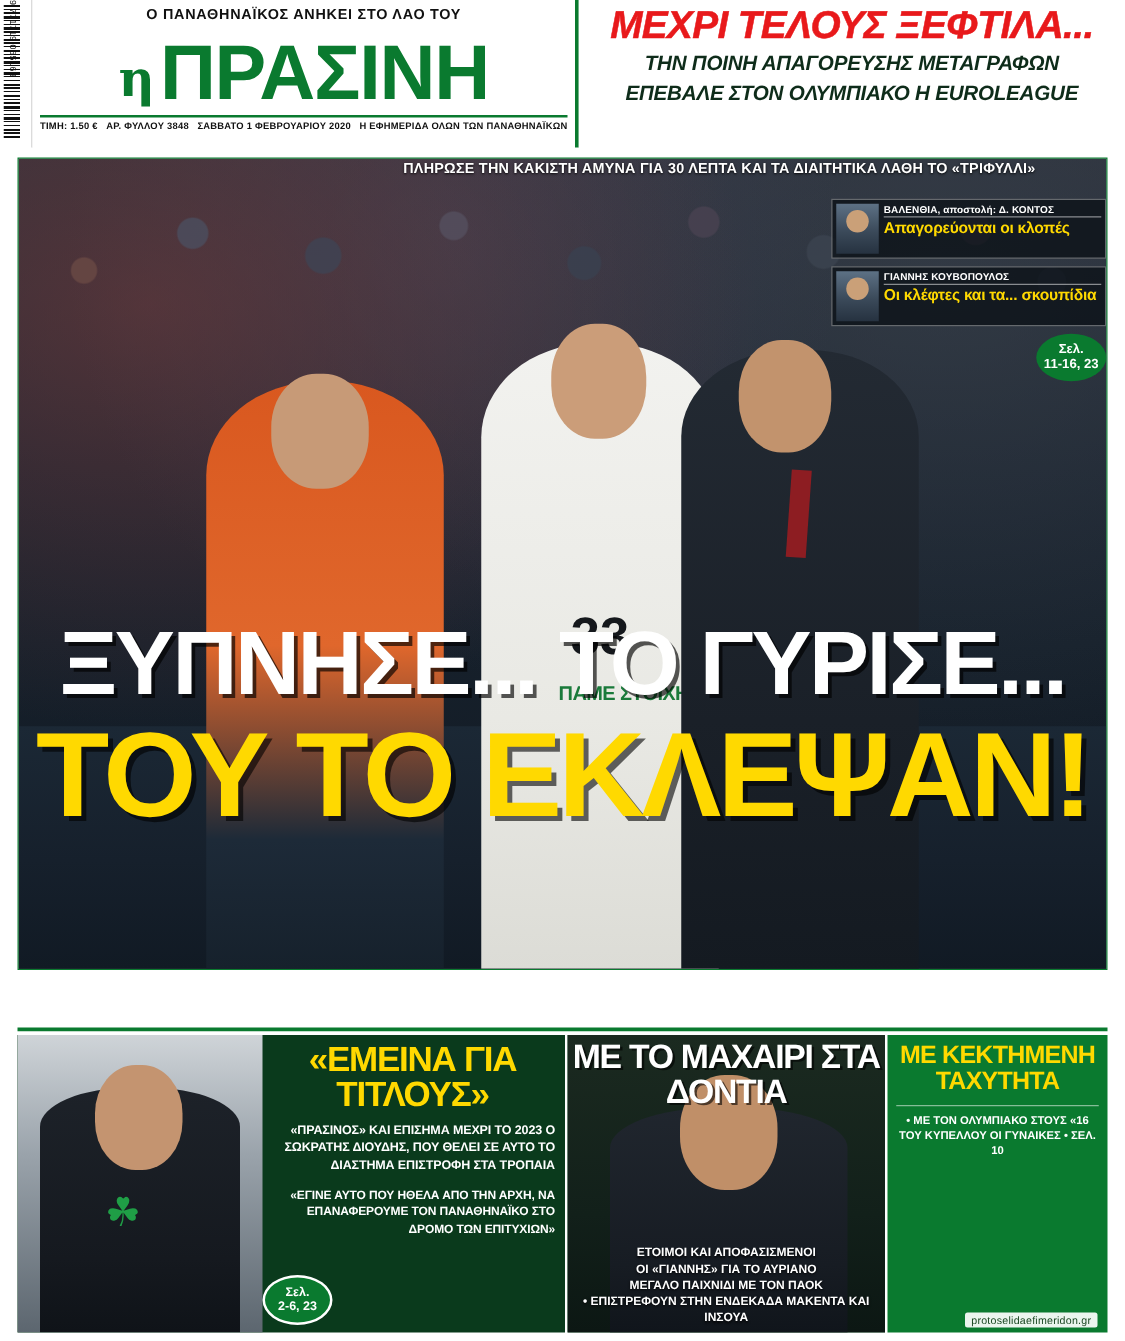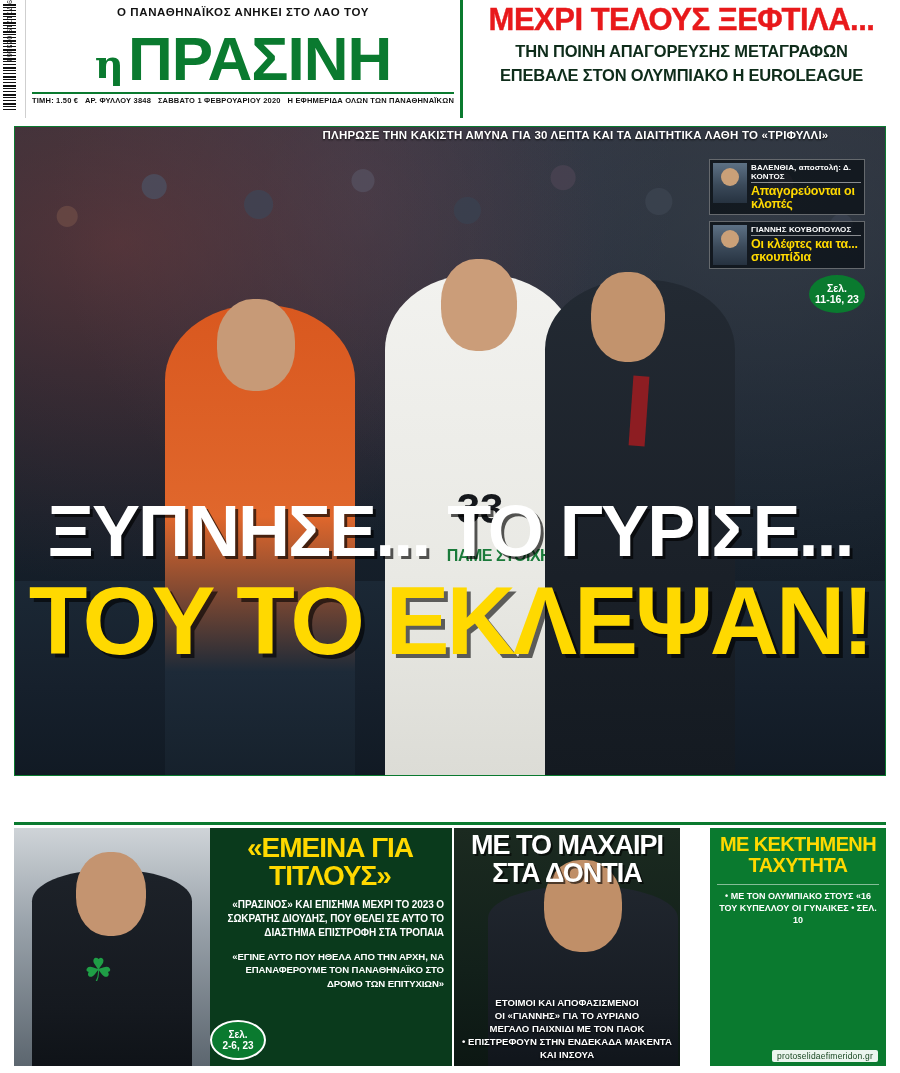--- a/index.html
+++ b/index.html
@@ -82,20 +82,21 @@
     letter-spacing: .2px;
   }
 
   
   .top-banner {
     position: absolute; left: 463px; top: 0;
     width: 437px; height: 118px;
     background: #ffffff;
     padding: 4px 8px 0 8px;
     text-align: center;
+    font-style: italic;
   }
   .tb-red {
     color: #e8191b; font-size: 31px; font-weight: bold;
     letter-spacing: -.5px; line-height: 1.05;
     -webkit-text-stroke: 0.4px #e8191b;
   }
   .tb-dark {
     color: #0e2c1a; font-size: 16.5px; font-weight: bold;
     line-height: 1.22; margin-top: 4px; letter-spacing: -.2px;
   }
@@ -188,21 +189,21 @@
 
   .photo-kicker {
     position: absolute; left: 255px; top: 2px; right: 4px;
     text-align: center; color: #ffffff; font-size: 11.5px;
     font-weight: bold; letter-spacing: .2px;
     text-shadow: 0 1px 2px rgba(0,0,0,.9);
   }
 
   
   .mini-boxes {
-    position: absolute; right: 20px; top: 32px; width: 156px;
+    position: absolute; right: 0; top: 32px; width: 220px;
   }
   .mini-box {
     background: rgba(8,14,20,.72);
     border: 1px solid rgba(255,255,255,.35);
     margin-bottom: 6px; padding: 3px;
     display: flex; gap: 4px; align-items: stretch;
   }
   .mini-thumb {
     width: 34px; height: 40px; flex: 0 0 34px;
     background: linear-gradient(to bottom, #5d7185 0%, #3b4a5a 55%, #263240 100%);
@@ -301,21 +302,21 @@
   }
   .sel-badge-2 {
     position: absolute; left: 196px; bottom: 6px;
     width: 56px; height: 40px; border-radius: 50%;
     background: #0a7a2f; border: 2px solid #ffffff; color: #fff;
     display: flex; flex-direction: column; align-items: center; justify-content: center;
     font-size: 10px; font-weight: bold; line-height: 1.1;
   }
 
   .b-mid {
-    position: absolute; left: 440px; top: 0; width: 226px; height: 238px;
+    position: absolute; left: 440px; top: 0; width: 254px; height: 238px;
     background: #0a3a1c; overflow: hidden;
   }
   .bm-photo {
     position: absolute; left: 0; top: 0; width: 254px; height: 238px;
     background: linear-gradient(to bottom, #1b2a20 0%, #12201a 60%, #0c1713 100%);
   }
   .bm-person {
     position:absolute; left: 34px; bottom: 0; width: 190px; height: 180px;
     background: linear-gradient(to bottom,#20262e 0%,#171c23 70%,#10151b 100%);
     border-radius: 46% 46% 0 0 / 18% 18% 0 0;

